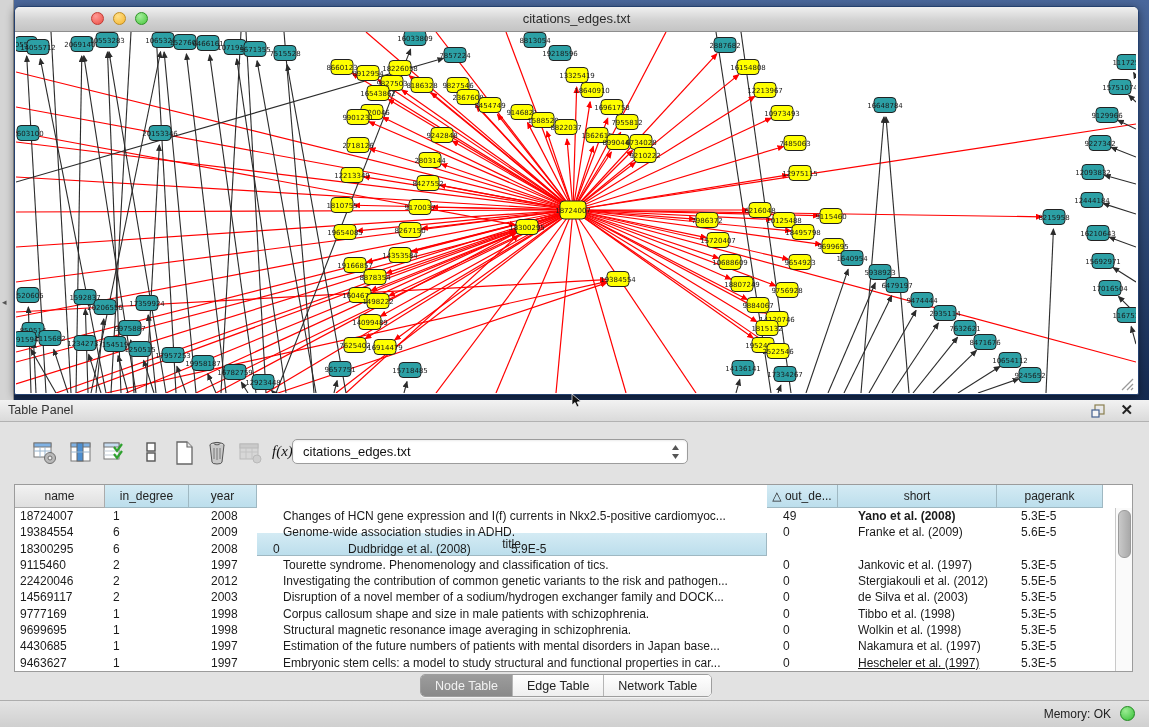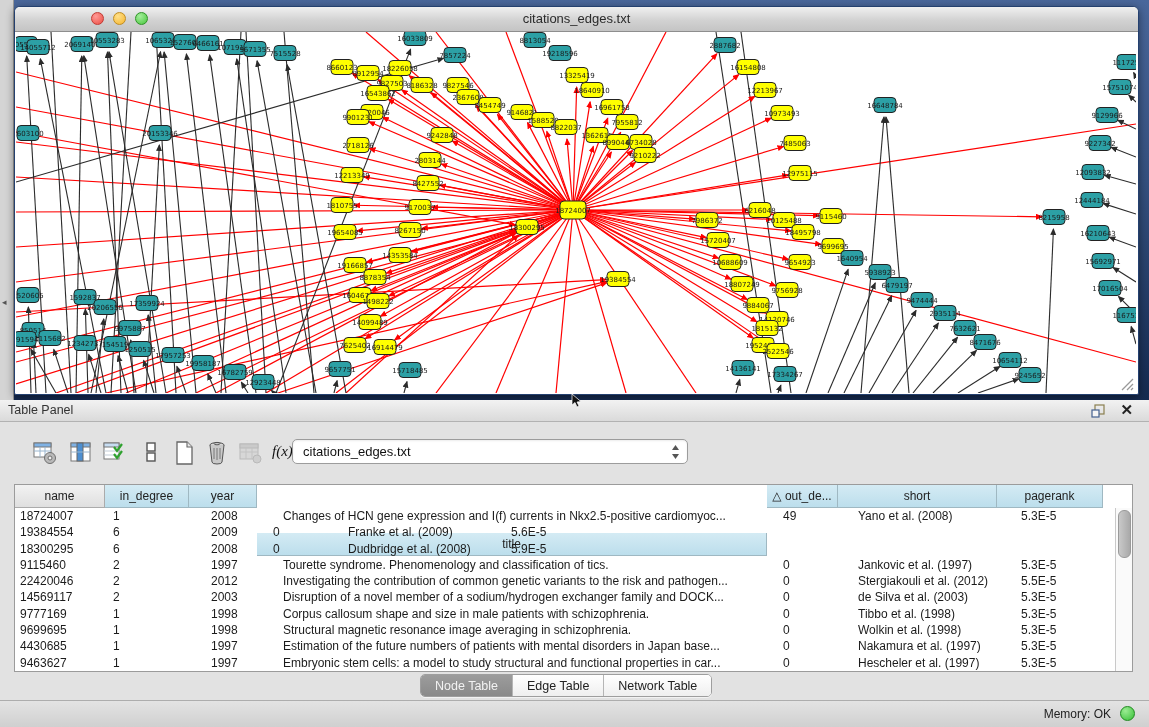--- a/index.html
+++ b/index.html
@@ -612,27 +612,28 @@
           <div class="th" style="width: 159px;">short</div>
           <div class="th" style="width: 106px;">pagerank</div>
         </div>
       <div class="tbody" id="tbody">
           <div class="trow">
             <div class="td" style="width: 90px; padding-left: 5px;">18724007</div>
             <div class="td" style="width: 96px; padding-left: 8px;">1</div>
             <div class="td" style="width: 68px; padding-left: 10px;">2008</div>
             <div class="td" style="width: 510px; padding-left: 14px;">Changes of HCN gene expression and I(f) currents in Nkx2.5-positive cardiomyoc...</div>
             <div class="td" style="width: 71px; padding-left: 4px;">49</div>
-            <div class="td" style="width: 159px; padding-left: 8px;">Yano et al. (2008)</div>
+            <div class="td" style="width: 159px; padding-left: 8px; font-weight: bold;">Yano et al. (2008)</div>
             <div class="td" style="width: 106px; padding-left: 12px;">5.3E-5</div>
           </div>
           <div class="trow">
             <div class="td" style="width: 90px; padding-left: 5px;">19384554</div>
             <div class="td" style="width: 96px; padding-left: 8px;">6</div>
             <div class="td" style="width: 68px; padding-left: 10px;">2009</div>
+            <div class="td" style="width: 510px; padding-left: 14px;">Genome-wide association studies in ADHD.</div>
             <div class="td" style="width: 71px; padding-left: 4px;">0</div>
             <div class="td" style="width: 159px; padding-left: 8px;">Franke et al. (2009)</div>
             <div class="td" style="width: 106px; padding-left: 12px;">5.6E-5</div>
           </div>
           <div class="trow">
             <div class="td" style="width: 90px; padding-left: 5px;">18300295</div>
             <div class="td" style="width: 96px; padding-left: 8px;">6</div>
             <div class="td" style="width: 68px; padding-left: 10px;">2008</div>
             <div class="td" style="width: 71px; padding-left: 4px;">0</div>
             <div class="td" style="width: 159px; padding-left: 8px;">Dudbridge et al. (2008)</div>
@@ -691,21 +692,21 @@
             <div class="td" style="width: 71px; padding-left: 4px;">0</div>
             <div class="td" style="width: 159px; padding-left: 8px;">Nakamura et al. (1997)</div>
             <div class="td" style="width: 106px; padding-left: 12px;">5.3E-5</div>
           </div>
           <div class="trow">
             <div class="td" style="width: 90px; padding-left: 5px;">9463627</div>
             <div class="td" style="width: 96px; padding-left: 8px;">1</div>
             <div class="td" style="width: 68px; padding-left: 10px;">1997</div>
             <div class="td" style="width: 510px; padding-left: 14px;">Embryonic stem cells: a model to study structural and functional properties in car...</div>
             <div class="td" style="width: 71px; padding-left: 4px;">0</div>
-            <div class="td" style="width: 159px; padding-left: 8px;">Hescheler et al. (1997)</div>
+            <div class="td" style="width: 159px; padding-left: 8px; text-decoration: underline;">Hescheler et al. (1997)</div>
             <div class="td" style="width: 106px; padding-left: 12px;">5.3E-5</div>
           </div>
         </div>
       <div class="vscroll">
         <div class="vthumb"></div>
       </div>
     </div>
 
     <div class="seg">
       <div class="segbtn active">Node Table</div>

